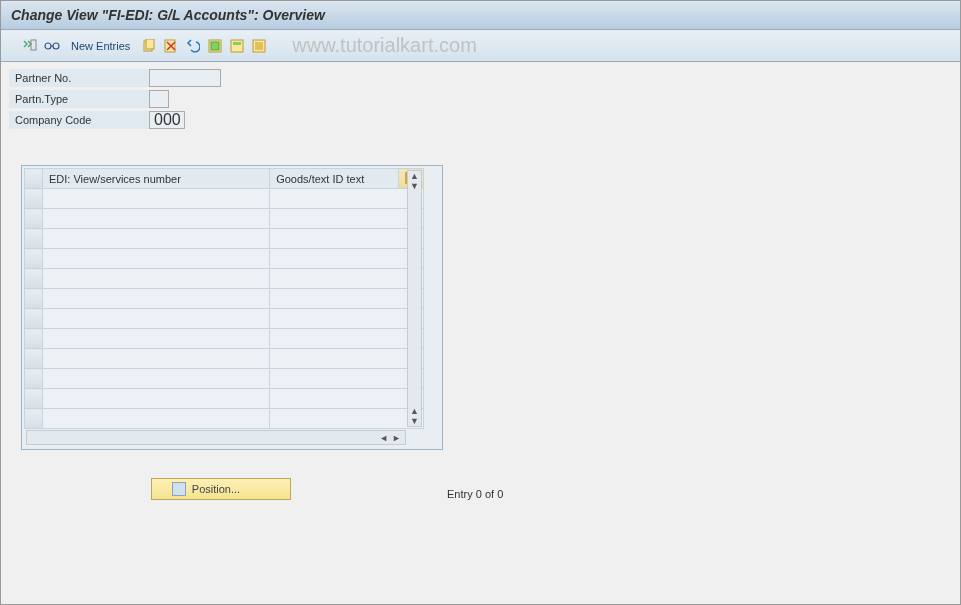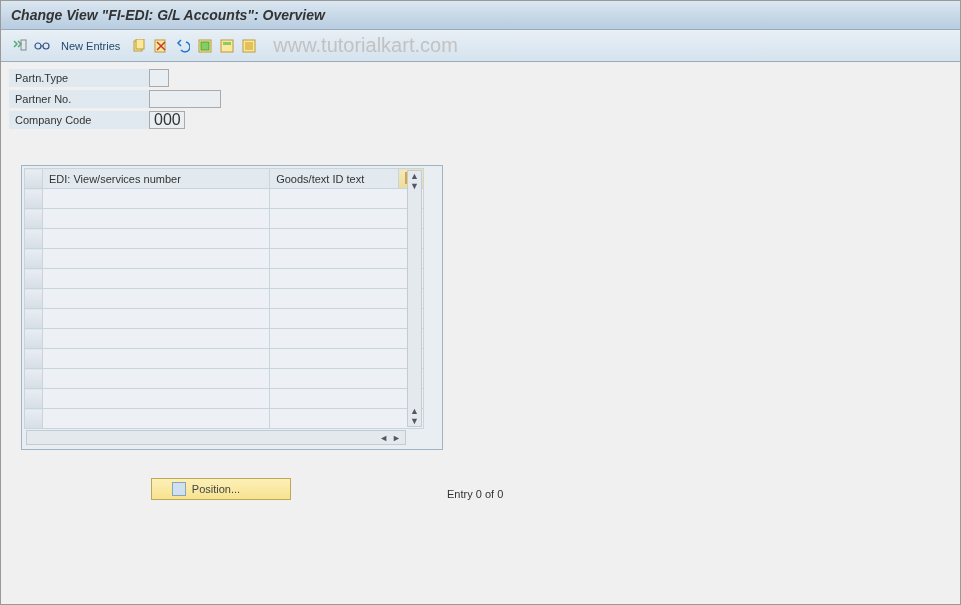--- a/index.html
+++ b/index.html
@@ -21,21 +21,21 @@
   }
   .titlebar h1 {
     font-size: 14px;
     font-weight: bold;
     font-style: italic;
     color: #333;
   }
   
   .toolbar {
     background: linear-gradient(#e8eff5, #d5e3ee);
-    padding: 4px 10px;
+    padding: 4px 20px;
     border-bottom: 1px solid #9ab;
     display: flex;
     align-items: center;
     gap: 4px;
   }
   .tb-icon {
     width: 18px;
     height: 18px;
     display: inline-flex;
     align-items: center;
@@ -45,21 +45,21 @@
   .tb-text {
     color: #23486e;
     font-size: 11px;
     padding: 0 6px;
     cursor: pointer;
   }
   .watermark {
     font-size: 20px;
     color: #c2c2c2;
     letter-spacing: 0;
-    margin-left: 11px;
+    margin-left: 20px;
     font-family: Arial, sans-serif;
     font-weight: normal;
     pointer-events: none;
   }
   
   .header-form {
     padding: 6px 8px;
     background: #f0f0f0;
   }
   .form-row {
@@ -251,26 +251,26 @@
     <svg width="14" height="14">
         <rect x="1" y="1" width="12" height="12" fill="#fce79a" stroke="#b89b3e"></rect>
         <rect x="3" y="3" width="8" height="8" fill="#e4c158"></rect>
       </svg>
   </span>
   <span class="watermark">www.tutorialkart.com</span>
 </div>
 
 <div class="header-form">
   <div class="form-row">
+    <div class="form-label">Partner No.</div>
+    <input class="form-input med" value="" style="">
+  </div>
+  <div class="form-row">
     <div class="form-label">Partn.Type</div>
     <input class="form-input small" value="" style="">
-  </div>
-  <div class="form-row">
-    <div class="form-label">Partner No.</div>
-    <input class="form-input med" value="" style="">
   </div>
   <div class="form-row">
     <div class="form-label">Company Code</div>
     <input class="form-input code" value="0001" style="">
   </div>
 </div>
 
 <div class="table-wrap">
   <div class="table-inner">
   <table class="grid">

